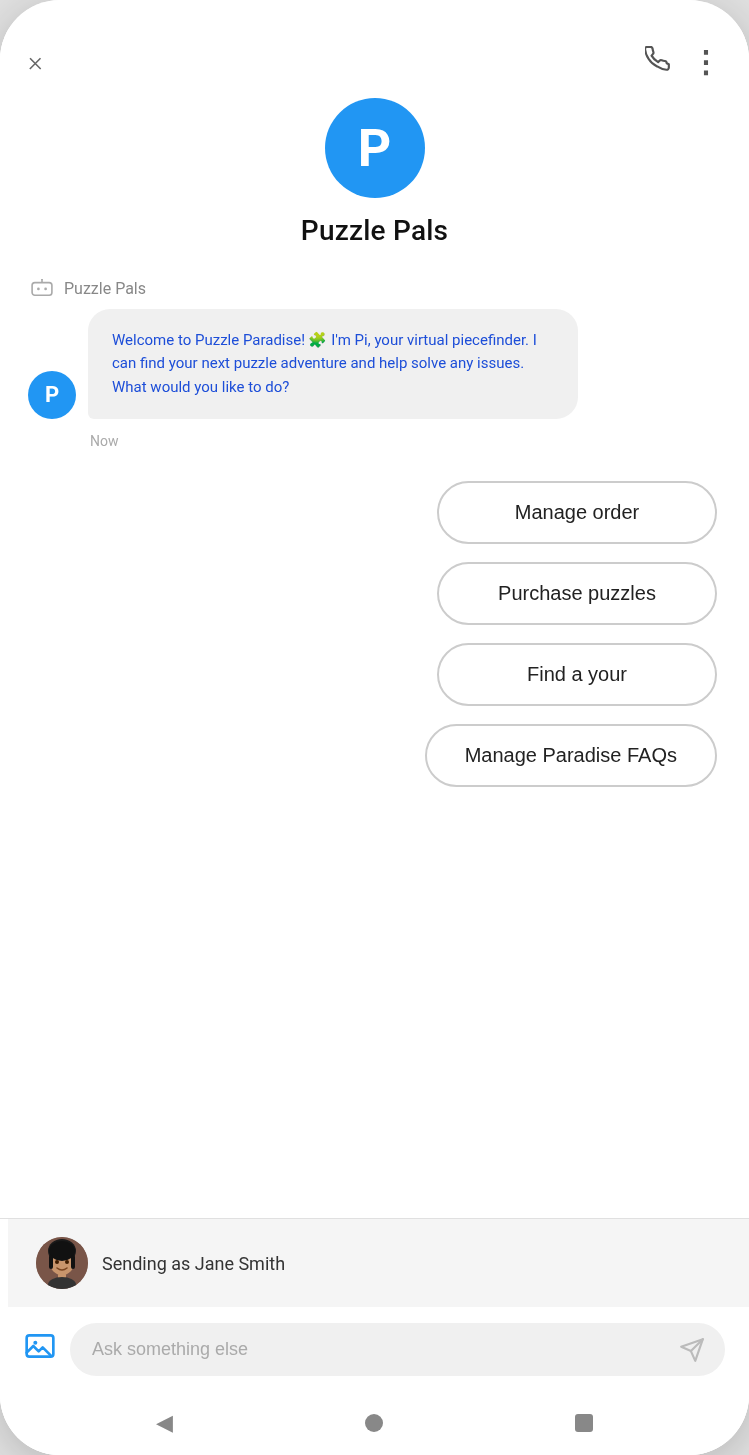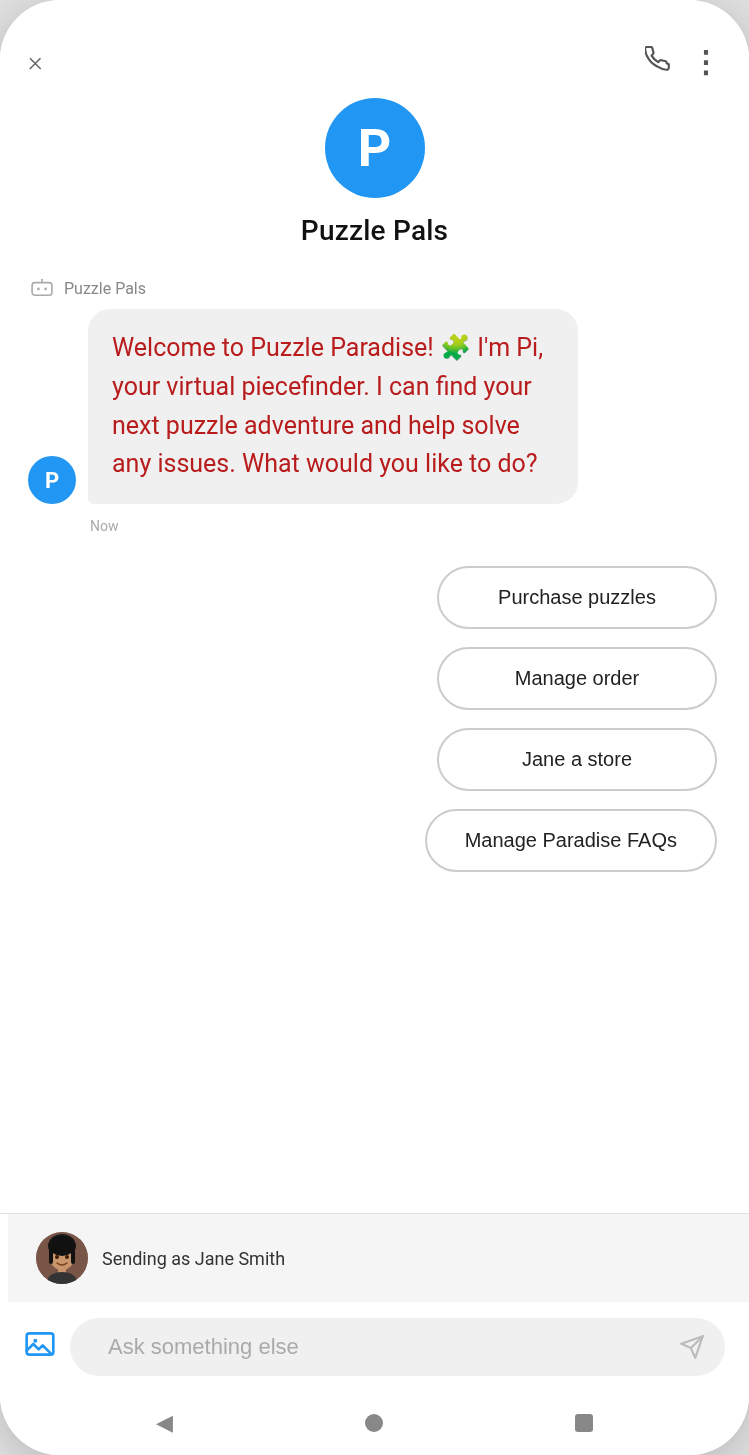--- a/index.html
+++ b/index.html
@@ -155,23 +155,23 @@
       color: #fff;
       flex-shrink: 0;
       align-self: flex-end;
     }
 
     .bot-bubble {
       background: #f0f0f0;
       border-radius: 22px 22px 22px 6px;
       padding: 20px 24px;
       max-width: 490px;
-      font-size: 25px;
+      font-size: 15px;
       line-height: 1.55;
-      color: #b91c1c;
+      color: #1d4ed8;
     }
 
     .message-time {
       font-size: 14px;
       color: #aaa;
       margin-top: 14px;
       margin-left: 62px;
     }
 
     
@@ -255,25 +255,24 @@
       border-radius: 30px;
       display: flex;
       align-items: center;
       padding: 4px 14px 4px 22px;
     }
 
     .chat-input {
       flex: 1;
       border: none;
       background: transparent;
-      font-size: 22px;
+      font-size: 18px;
       color: #333;
       outline: none;
       padding: 12px 0;
-      margin-left: 16px;
     }
 
     .chat-input::placeholder {
       color: #aaa;
     }
 
     .send-btn {
       color: #aaa;
       font-size: 24px;
       cursor: pointer;
@@ -362,23 +361,23 @@
       </div>
 
       <div class="message-row">
         <div class="bot-avatar-small">P</div>
         <div class="bot-bubble">Welcome to Puzzle Paradise! 🧩 I'm Pi, your virtual piecefinder. I can find your next puzzle adventure and help solve any issues. What would you like to do?</div>
       </div>
 
       <div class="message-time">Now</div>
 
       <div class="quick-replies">
+        <button class="quick-reply-btn">Manage order</button>
         <button class="quick-reply-btn">Purchase puzzles</button>
-        <button class="quick-reply-btn">Manage order</button>
-        <button class="quick-reply-btn">Jane a store</button>
+        <button class="quick-reply-btn">Find a your</button>
         <button class="quick-reply-btn">Manage Paradise FAQs</button>
       </div>
 
     </div>
 
     <div class="divider"></div>
 
     <div class="sending-as-bar">
       <div class="user-avatar">
 

